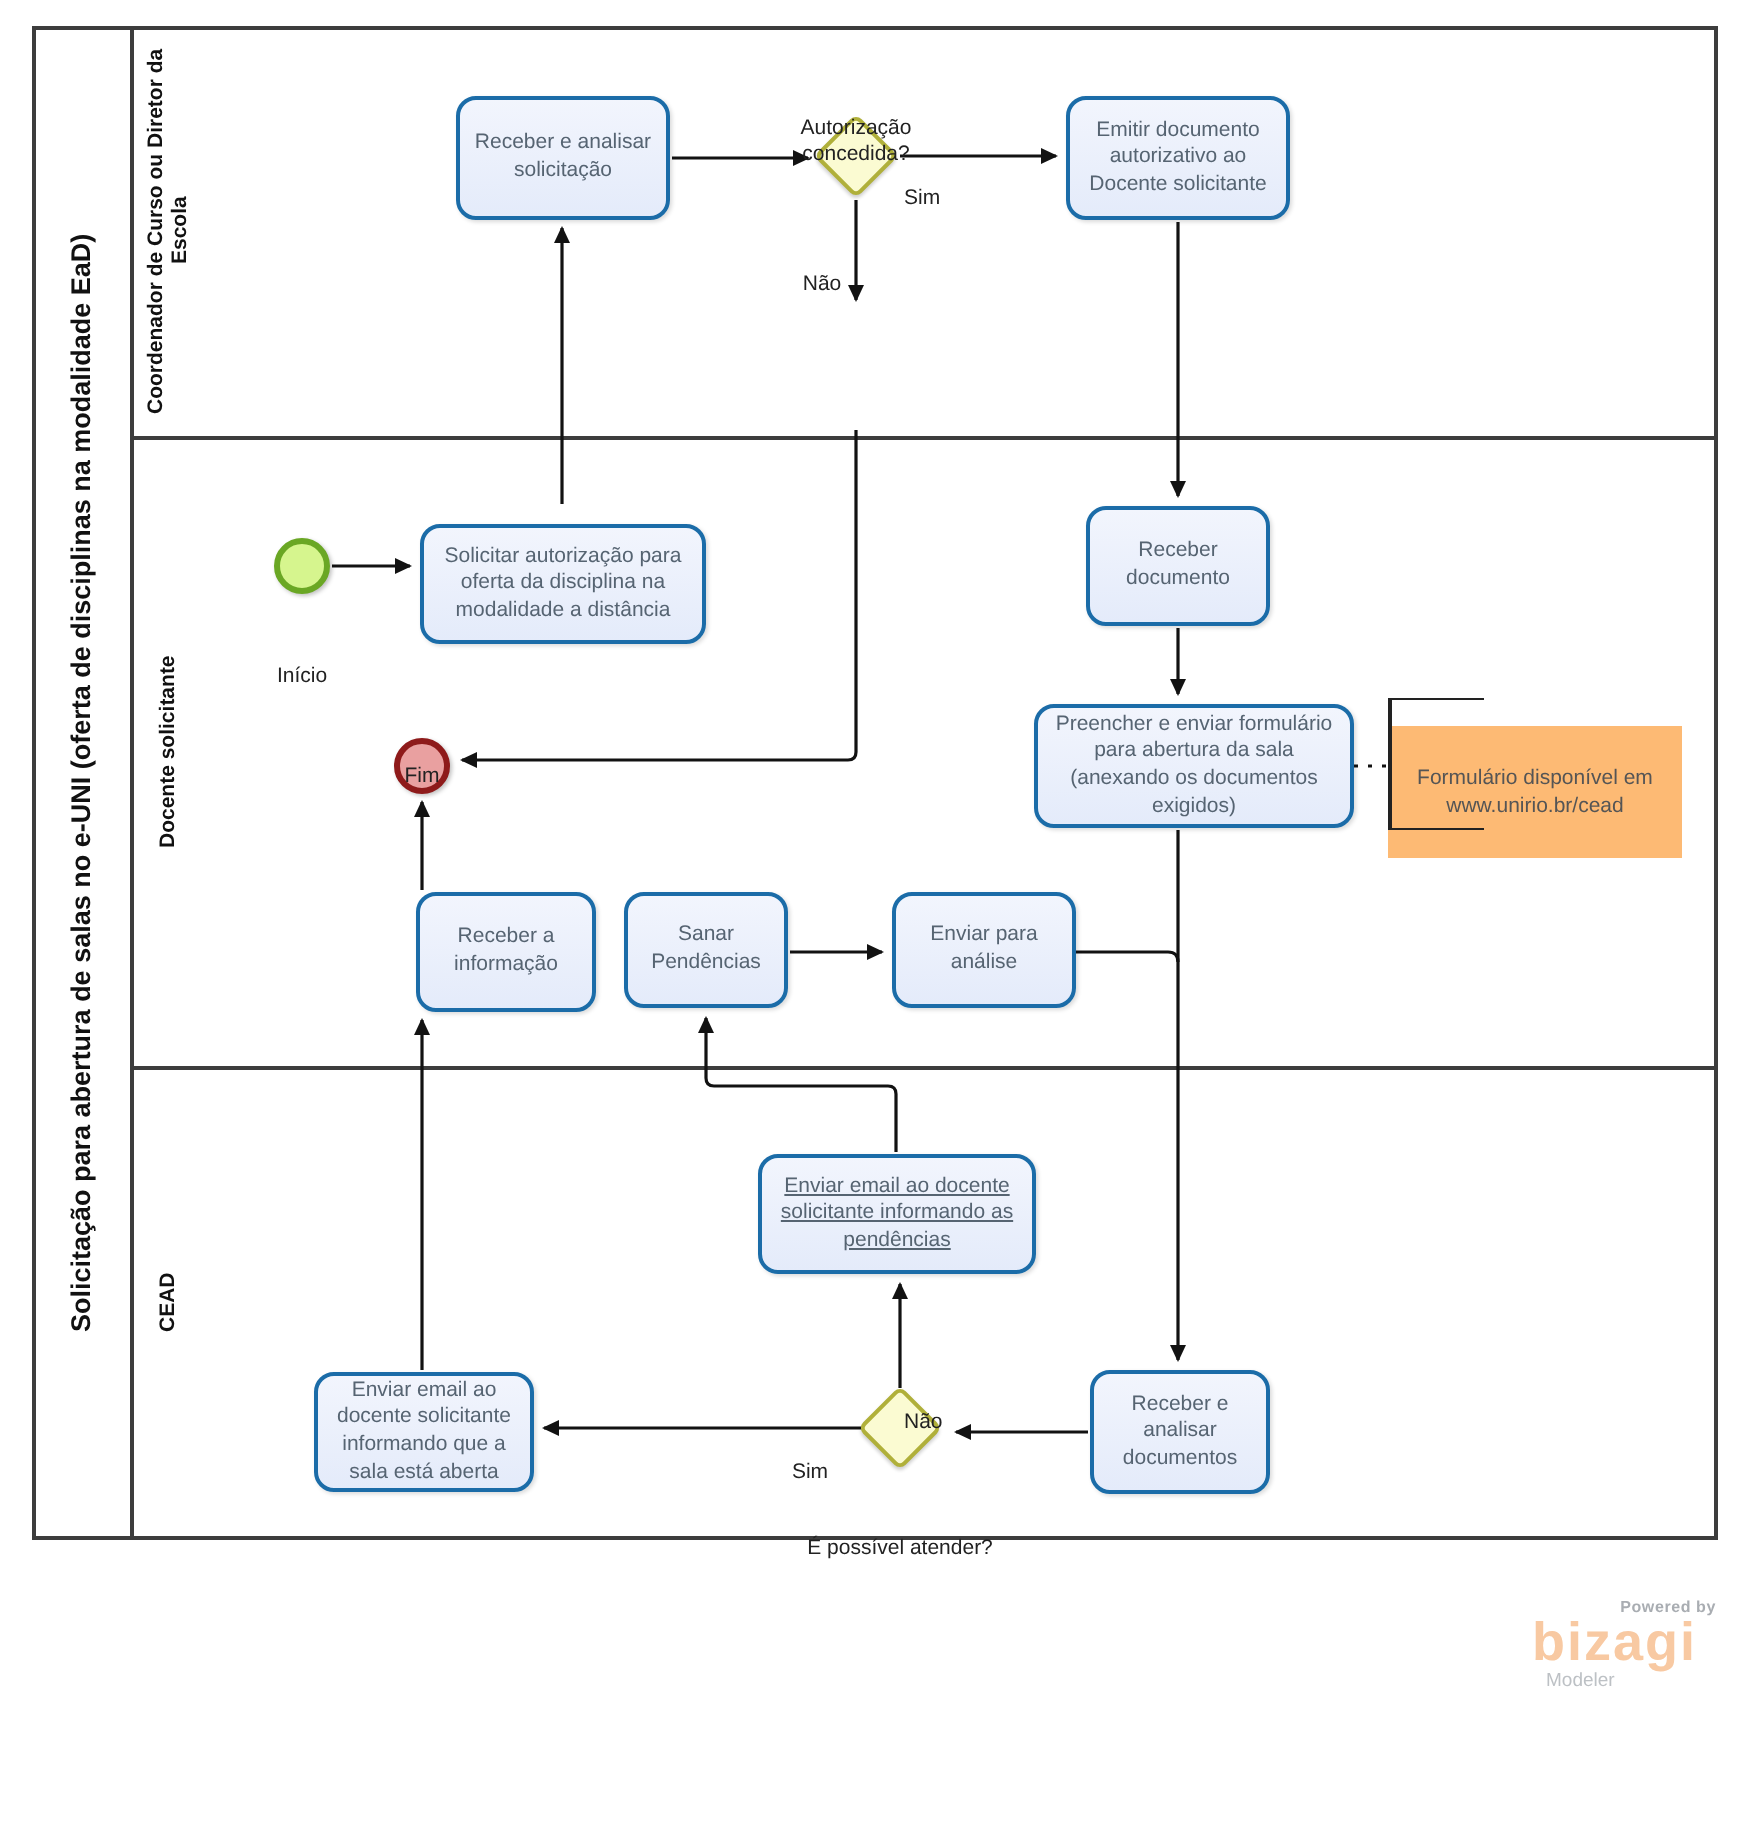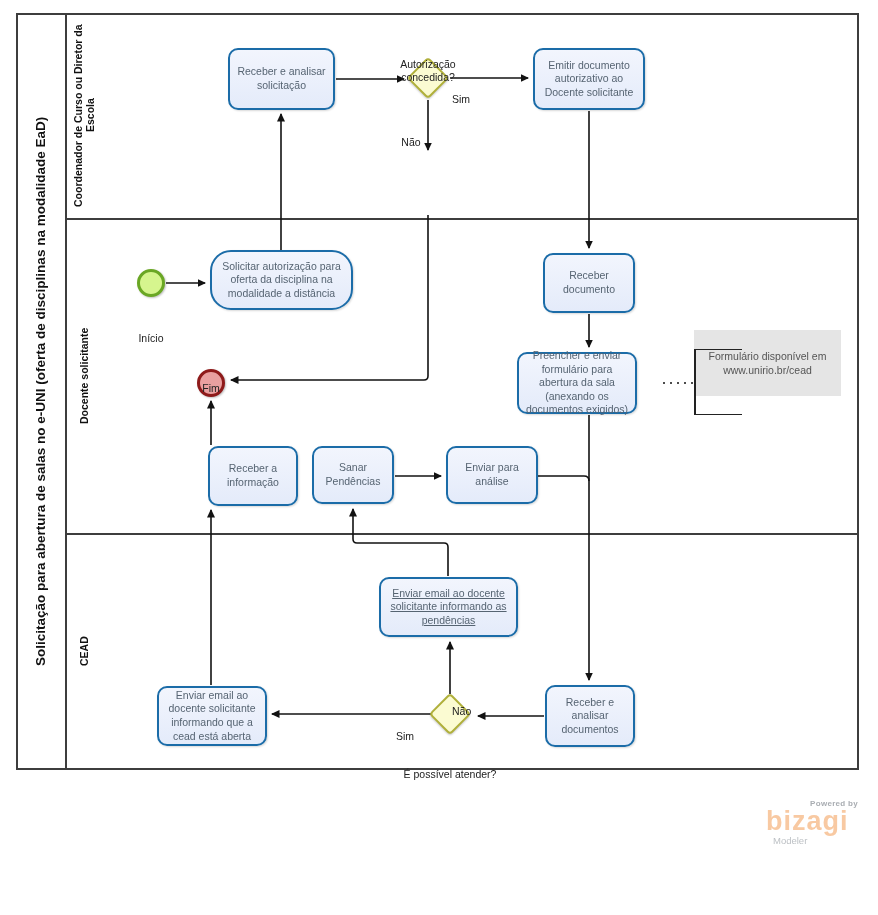--- a/index.html
+++ b/index.html
@@ -26,22 +26,22 @@
           font-size:10.5px; color:#566472; line-height:1.3; padding:3px 5px;
           box-shadow:1px 1px 2px rgba(0,0,0,0.15); }
   .gateway { position:absolute; width:30px; height:30px; transform:rotate(45deg);
              background:#fbfbd2; border:2px solid #b0b03a; border-radius:4px;
              box-shadow:1px 1px 2px rgba(0,0,0,0.2); }
   .event { position:absolute; width:28px; height:28px; border-radius:50%;
            box-shadow:1px 1px 2px rgba(0,0,0,0.25); }
   .event-start { border:3px solid #6aa724; background:#d6f58e; }
   .event-end { border:3.5px solid #8e1a1a; background:#e9a0a0; }
   .flow-label { position:absolute; font-size:10.5px; color:#222; text-align:center; line-height:1.2;margin-top:32px; }
-  .annotation-box { position:absolute; left:694px; top:330px; width:147px; height:66px;
-           background:#e5e5e5; display:flex; align-items:center; justify-content:center;
+  .annotation-box { position:absolute; left:694px; top:363px; width:147px; height:66px;
+           background:#fdba74; display:flex; align-items:center; justify-content:center;
            text-align:center; font-size:10.5px; color:#555; line-height:1.35; padding:12px 8px; }
   .annotation-bracket { position:absolute; left:694px; top:349px; width:48px; height:66px;
            border-left:2px solid #222; border-top:1.5px solid #222; border-bottom:1.5px solid #222; }
 
   svg.connectors { position:absolute; left:0; top:0; pointer-events:none; }
   .flow { stroke:#121212; stroke-width:1.6; fill:none; }
   .assoc { stroke:#121212; stroke-width:1.4; fill:none; stroke-dasharray:2 5; }
 
   
   .logo { position:absolute; left:766px; top:799px; width:92px; }
@@ -92,33 +92,33 @@
 
   <div class="task" style="left:228px; top:48px; width:107px; height:62px;">Receber  e analisar solicitação</div>
   <div class="gateway" style="left:413px; top:63px;"></div>
   <div class="flow-label" style="left:388px; top:26px; width:80px;">Autorização concedida?</div>
   <div class="flow-label" style="left:452px; top:61px; width:30px; text-align:left;">Sim</div>
   <div class="flow-label" style="left:396px; top:104px; width:30px;">Não</div>
   <div class="task" style="left:533px; top:48px; width:112px; height:62px;">Emitir documento autorizativo ao Docente solicitante</div>
 
   <div class="event event-start" style="left:137px; top:269px;"></div>
   <div class="flow-label" style="left:129px; top:300px; width:44px;">Início</div>
-  <div class="task" style="left:210px; top:250px; width:143px; height:60px;border-radius:21px;">Solicitar autorização para oferta da disciplina na modalidade a distância</div>
+  <div class="task" style="left:210px; top:262px; width:143px; height:60px;">Solicitar autorização para oferta da disciplina na modalidade a distância</div>
   <div class="task" style="left:543px; top:253px; width:92px; height:60px;">Receber documento</div>
-  <div class="task" style="left:517px; top:352px; width:120px; height:62px;">Preencher e enviar formulário para abertura da sala (anexando os documentos exigidos)</div>
+  <div class="task" style="left:517px; top:352px; width:160px; height:62px;">Preencher e enviar formulário para abertura da sala (anexando os documentos exigidos)</div>
   <div class="annotation-box">Formulário disponível em www.unirio.br/cead</div>
   <div class="annotation-bracket"></div>
   <div class="event event-end" style="left:197px; top:369px;"></div>
   <div class="flow-label" style="left:189px; top:350px; width:44px;">Fim</div>
   <div class="task" style="left:168px; top:446px; width:90px; height:60px;margin-left:40px;">Receber a informação</div>
   <div class="task" style="left:312px; top:446px; width:82px; height:58px;">Sanar Pendências</div>
   <div class="task" style="left:446px; top:446px; width:92px; height:58px;">Enviar para análise</div>
 
   <div class="task" style="left:379px; top:577px; width:139px; height:60px;text-decoration:underline;">Enviar email ao docente solicitante informando as pendências</div>
-  <div class="task" style="left:157px; top:686px; width:110px; height:60px;">Enviar email ao docente solicitante informando que a cead está aberta</div>
+  <div class="task" style="left:157px; top:686px; width:110px; height:60px;">Enviar email ao docente solicitante informando que a sala está aberta</div>
   <div class="gateway" style="left:435px; top:699px;"></div>
   <div class="flow-label" style="left:395px; top:736px; width:110px;">É possível atender?</div>
   <div class="flow-label" style="left:452px; top:673px; width:30px; text-align:left;">Não</div>
   <div class="flow-label" style="left:390px; top:698px; width:30px;">Sim</div>
   <div class="task" style="left:545px; top:685px; width:90px; height:62px;">Receber e analisar documentos</div>
 
   <div class="logo">
     <div class="powered">Powered by</div>
     <div class="brand">bizagi</div>
     <div class="modeler">Modeler</div>

